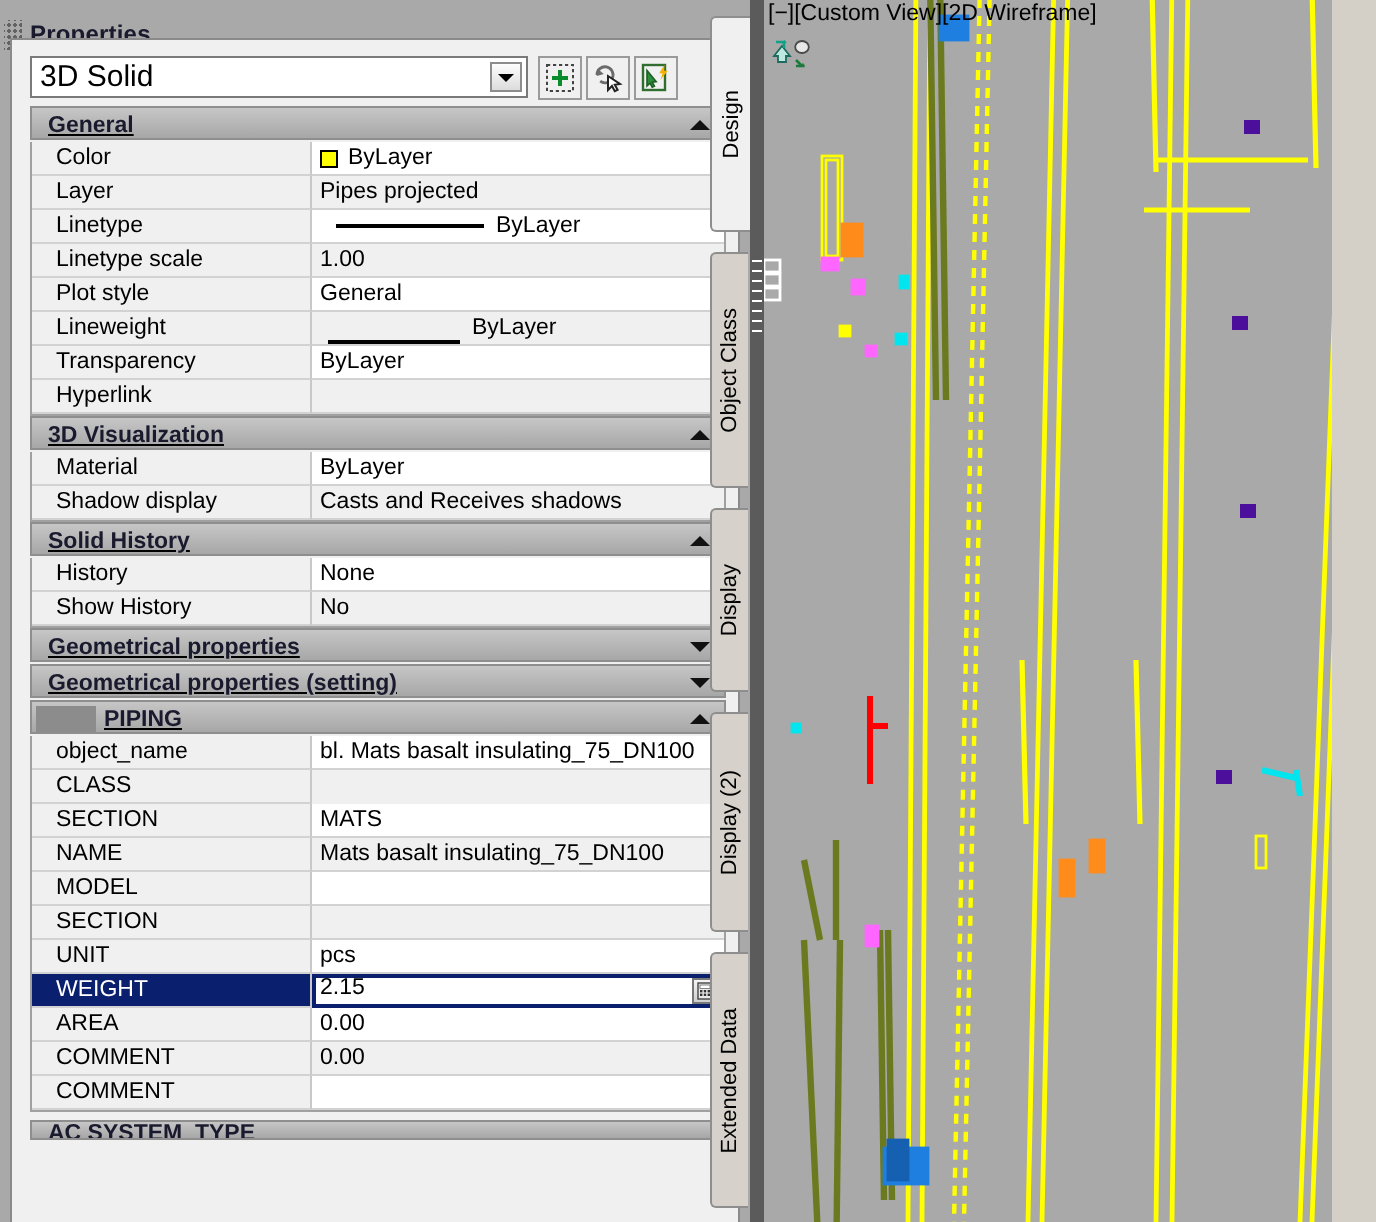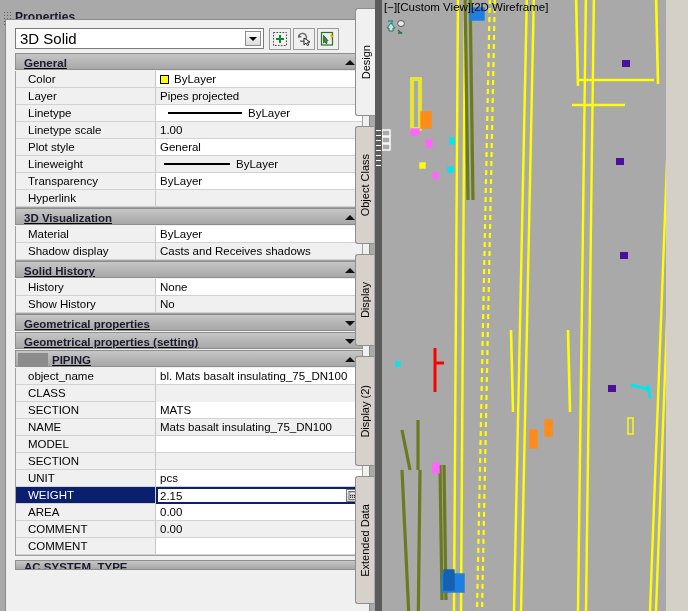--- a/index.html
+++ b/index.html
@@ -139,21 +139,21 @@
     flex: 1;
     padding-left: 4px;
     background: #ffffff;
     border-bottom: 1px solid #d2d2d2;
     color: #000;
     font-size: 11.5px;
     overflow: hidden; white-space: nowrap;
     position: relative;
     display: flex; align-items: center;
   }
-  .row.alt .v { background: #f0f0f0; }
+  .row.alt .v { background: #f0f0f0; align-items: flex-end; }
   .row.sel .k {
     background: #0a1f6e;
     color: #ffffff;
   }
   .row.sel .v {
     background: #ffffff;
     border: 2px solid #0a1f6e;
     border-bottom-width: 2px;
     padding-left: 2px;
   }

